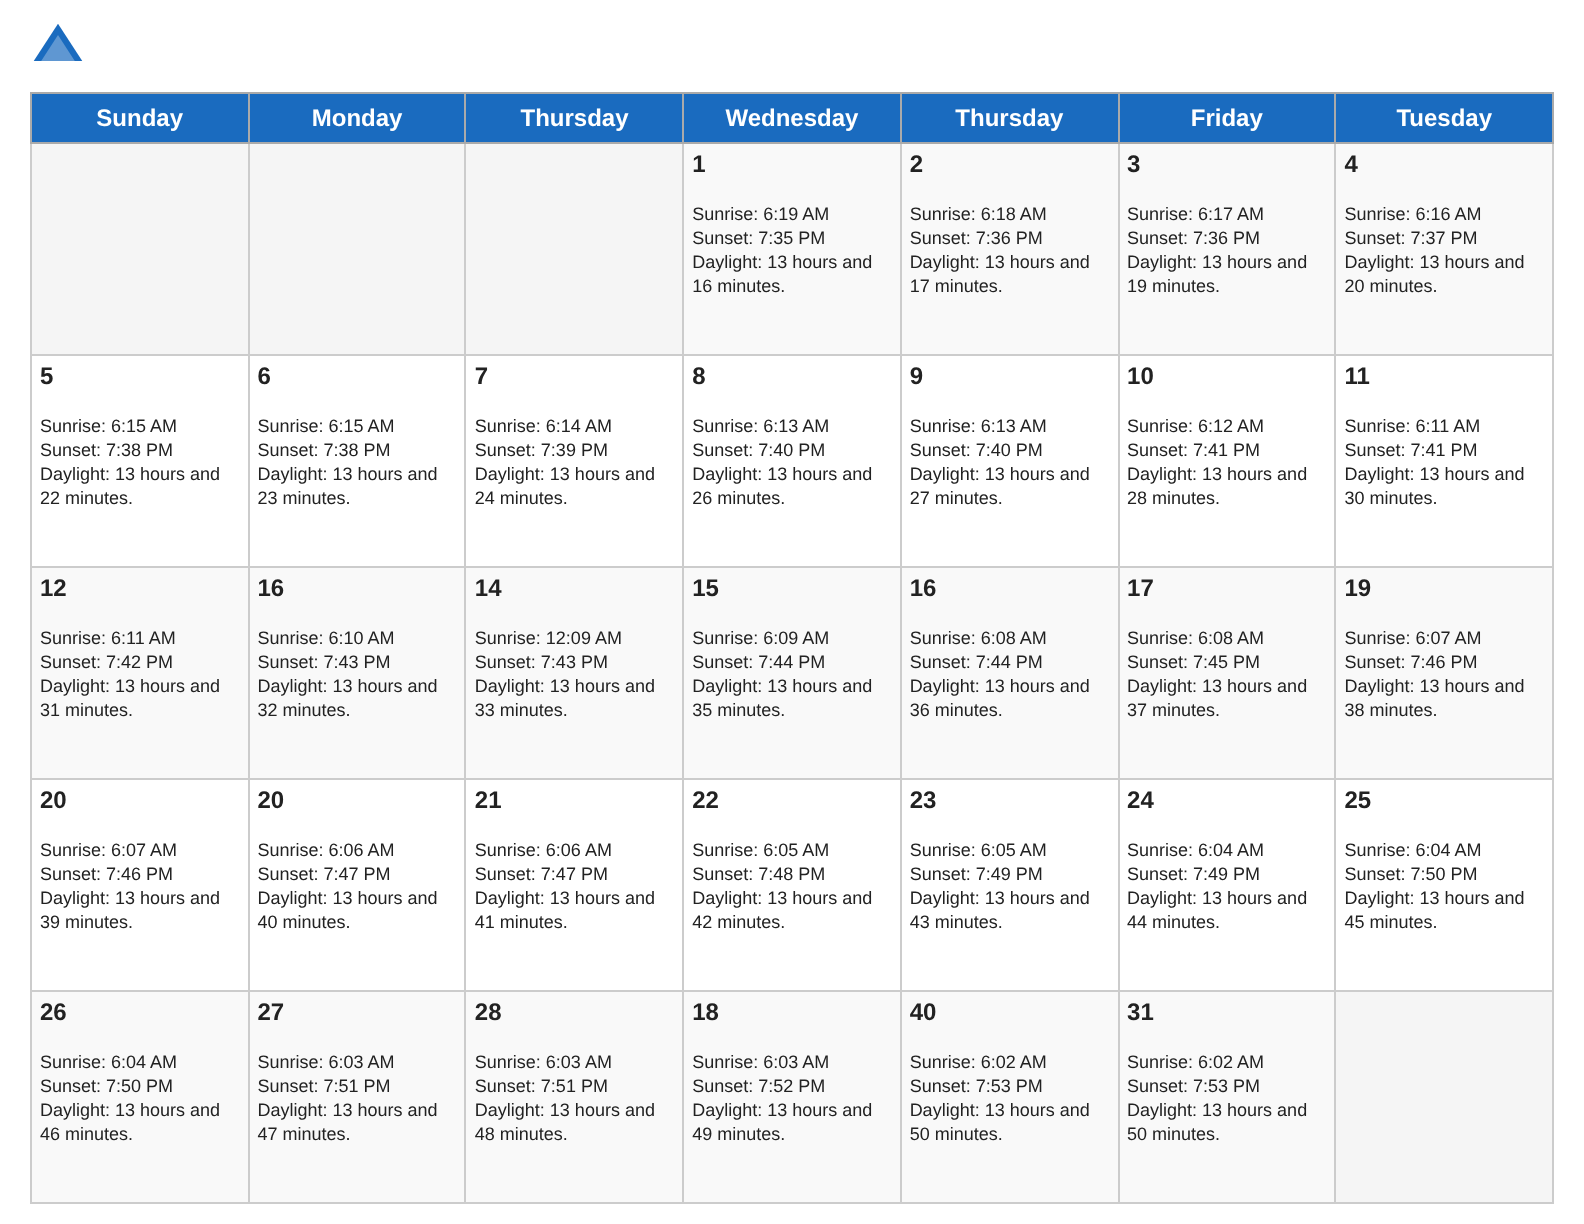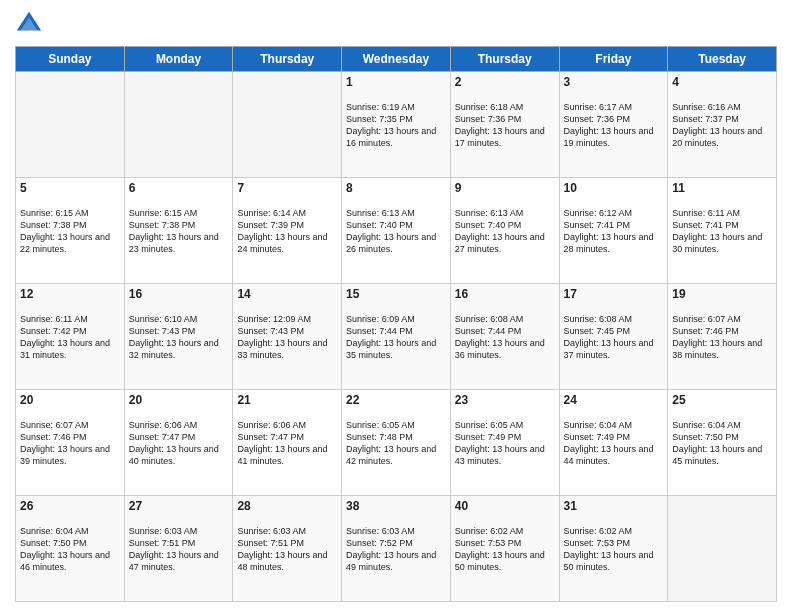--- a/index.html
+++ b/index.html
@@ -343,21 +343,21 @@
 and 47 minutes.</div>
           </td>
           <td>
             <span class="day-num">28</span>
             <div class="day-detail">Sunrise: 6:03 AM
 Sunset: 7:51 PM
 Daylight: 13 hours
 and 48 minutes.</div>
           </td>
           <td>
-            <span class="day-num">38</span>
+            <span class="day-num">18</span>
             <div class="day-detail">Sunrise: 6:03 AM
 Sunset: 7:52 PM
 Daylight: 13 hours
 and 49 minutes.</div>
           </td>
           <td>
             <span class="day-num">40</span>
             <div class="day-detail">Sunrise: 6:02 AM
 Sunset: 7:53 PM
 Daylight: 13 hours

